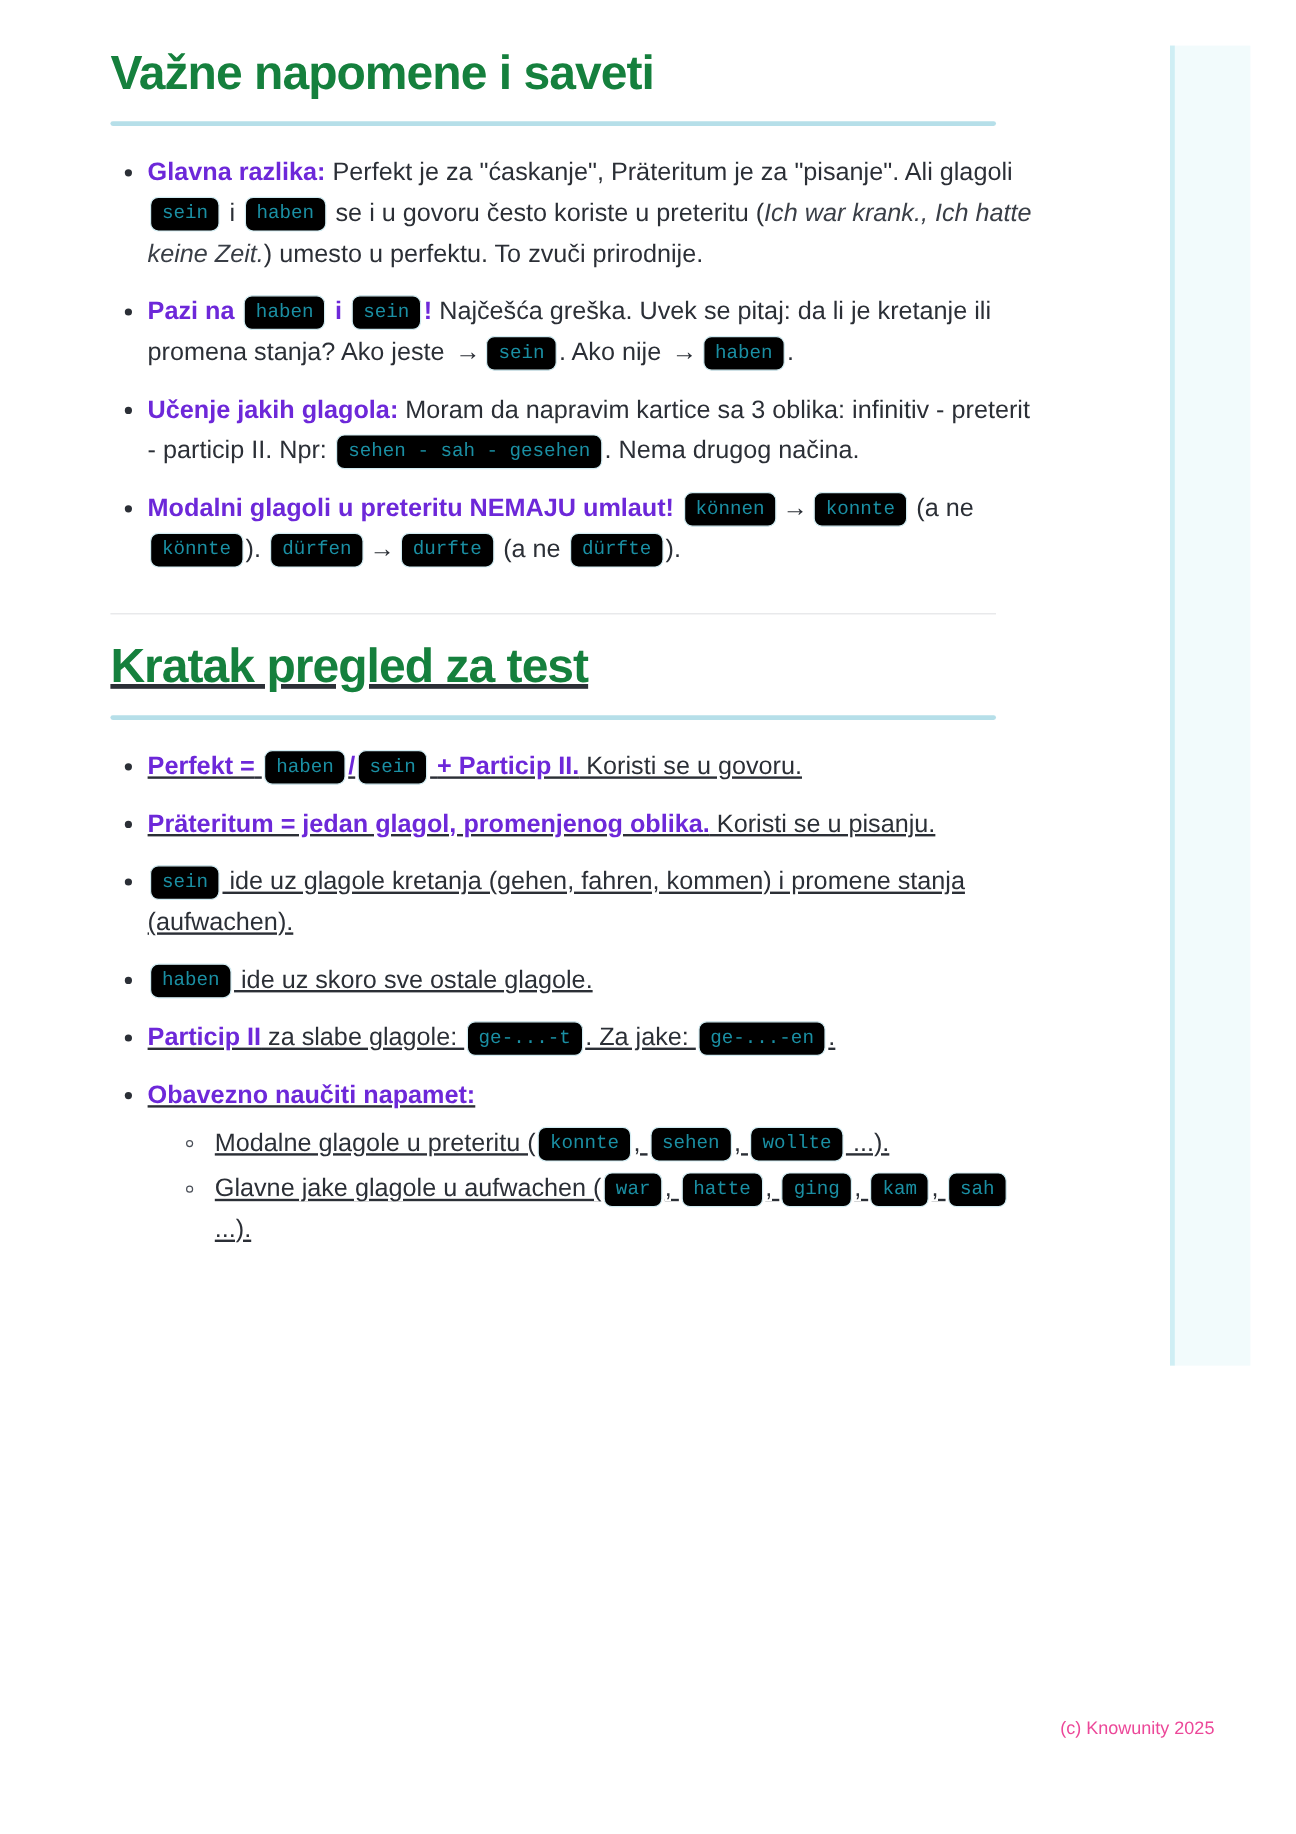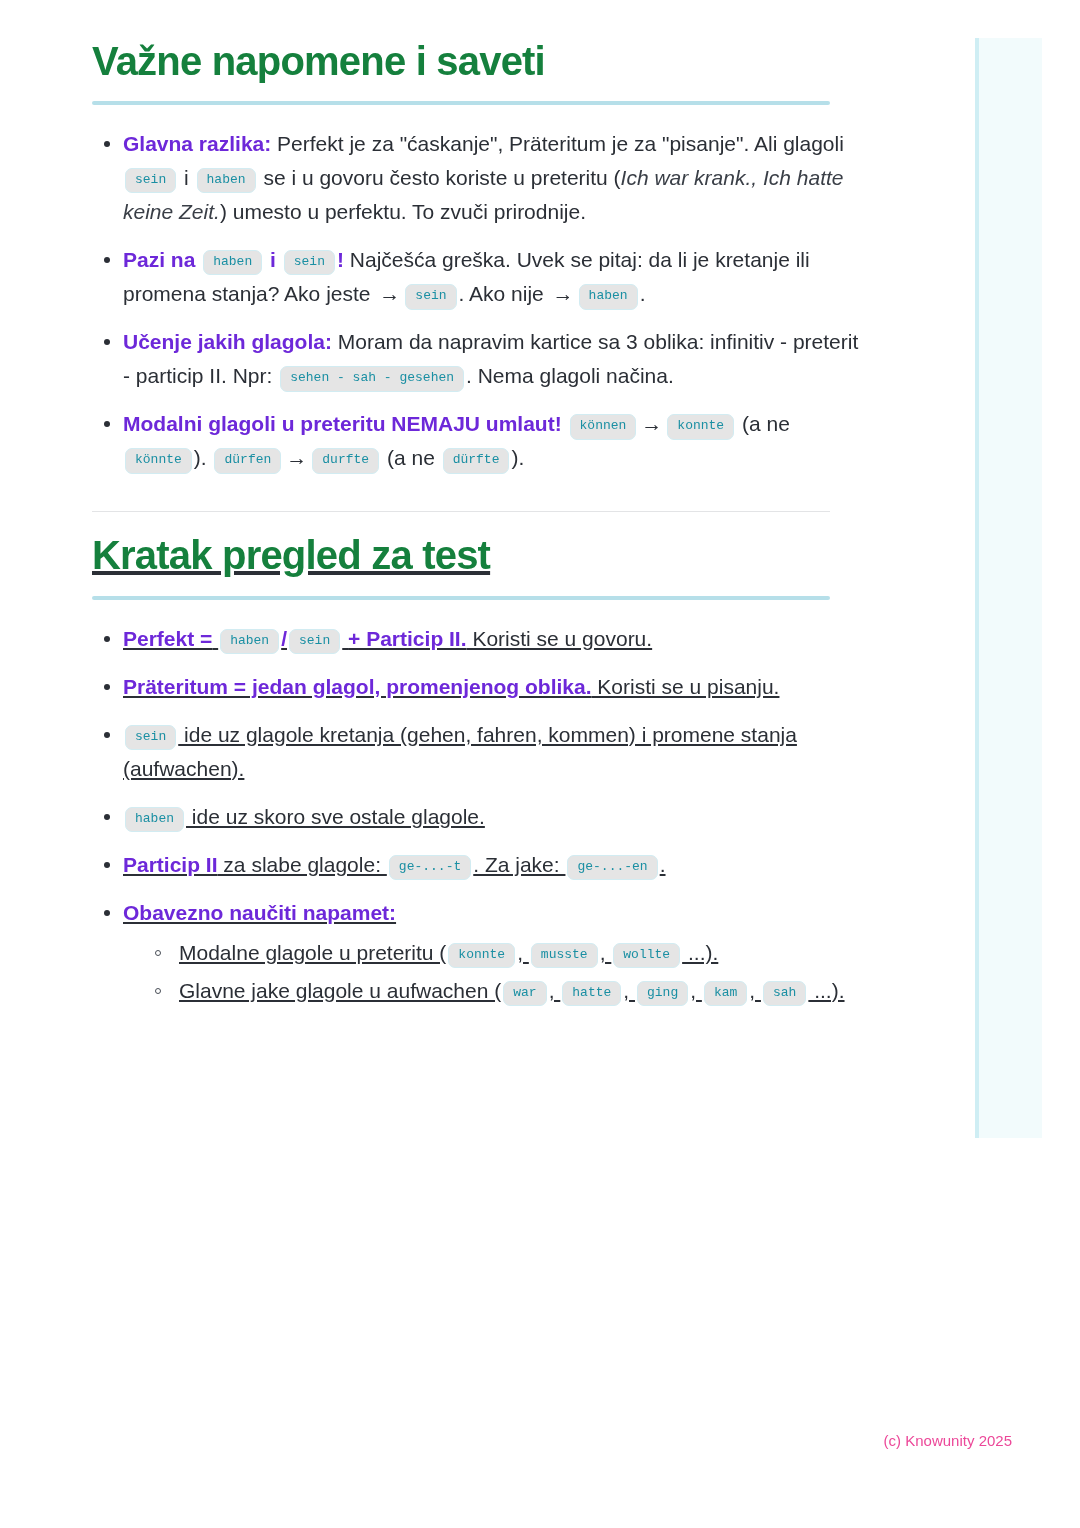--- a/index.html
+++ b/index.html
@@ -103,23 +103,23 @@
     border: 1.6px solid #4a4f58;
     box-sizing: border-box;
     background: transparent;
   }
 
   b, strong { font-weight: bold; color: #6d28d9; }
   i, em { font-style: italic; color: #3a3f47; }
 
   code.chip {
     font-family: "Liberation Mono", "DejaVu Sans Mono", monospace;
-    font-size: 13px;
+    font-size: 16px;
     color: #1a8fa3;
-    background: #e5e5e5;
+    background: #000000;
     border: 1px solid #d2ecf2;
     border-radius: 7px;
     padding: 3px 9px 4px 9px;
     margin: 0 2px;
     white-space: nowrap;
     display: inline-block;
     line-height: 1.25;
     vertical-align: 2px;
   }
 
@@ -154,21 +154,21 @@
   <div>
     <h1 class="section-title">Važne napomene i saveti</h1>
     <div class="title-rule"></div>
 
     <ul class="bullets">
 
       <li><b>Glavna razlika:</b><span> Perfekt je za "ćaskanje", Präteritum je za "pisanje". Ali glagoli </span><code class="chip">sein</code><span> i </span><code class="chip">haben</code><span> se i u govoru često koriste u preteritu (</span><i>Ich war krank., Ich hatte keine Zeit.</i><span>) umesto u perfektu. To zvuči prirodnije.</span></li>
 
       <li><b>Pazi na</b> <code class="chip">haben</code><b> i </b><code class="chip">sein</code><b>!</b><span> Najčešća greška. Uvek se pitaj: da li je kretanje ili promena stanja? Ako jeste </span><span class="arrow">→</span><code class="chip">sein</code><span>. Ako nije </span><span class="arrow">→</span><code class="chip">haben</code><span>.</span></li>
 
-      <li><b>Učenje jakih glagola:</b><span> Moram da napravim kartice sa 3 oblika: infinitiv - preterit - particip II. Npr: </span><code class="chip">sehen - sah - gesehen</code><span>. Nema glagoli načina.</span></li>
+      <li><b>Učenje jakih glagola:</b><span> Moram da napravim kartice sa 3 oblika: infinitiv - preterit - particip II. Npr: </span><code class="chip">sehen - sah - gesehen</code><span>. Nema drugog načina.</span></li>
 
       <li><b>Modalni glagoli u preteritu NEMAJU umlaut!</b> <code class="chip">können</code><span class="arrow">→</span><code class="chip">konnte</code><span> (a ne </span><code class="chip">könnte</code><span>). </span><code class="chip">dürfen</code><span class="arrow">→</span><code class="chip">durfte</code><span> (a ne </span><code class="chip">dürfte</code><span>).</span></li>
 
     </ul>
   </div>
 
   <div class="section-sep"></div>
 
   <div class="section-two">
     <h1 class="section-title">Kratak pregled za test</h1>
@@ -181,21 +181,21 @@
       <li><b>Präteritum = jedan glagol, promenjenog oblika.</b><span> Koristi se u pisanju.</span></li>
 
       <li><code class="chip">sein</code><span> ide uz glagole kretanja (gehen, fahren, kommen) i promene stanja (aufwachen).</span></li>
 
       <li><code class="chip">haben</code><span> ide uz skoro sve ostale glagole.</span></li>
 
       <li><b>Particip II</b><span> za slabe glagole: </span><code class="chip">ge-...-t</code><span>. Za jake: </span><code class="chip">ge-...-en</code><span>.</span></li>
 
       <li><b>Obavezno naučiti napamet:</b>
         <ul class="subbullets">
-          <li><span>Modalne glagole u preteritu (</span><code class="chip">konnte</code><span>, </span><code class="chip">musste</code><span>, </span><code class="chip">wollte</code><span> ...).</span></li>
+          <li><span>Modalne glagole u preteritu (</span><code class="chip">konnte</code><span>, </span><code class="chip">sehen</code><span>, </span><code class="chip">wollte</code><span> ...).</span></li>
           <li><span>Glavne jake glagole u aufwachen (</span><code class="chip">war</code><span>, </span><code class="chip">hatte</code><span>, </span><code class="chip">ging</code><span>, </span><code class="chip">kam</code><span>, </span><code class="chip">sah</code><span> ...).</span></li>
         </ul>
       </li>
 
     </ul>
   </div>
 
 </div>
 
 <div class="footer">(c) Knowunity 2025</div>

